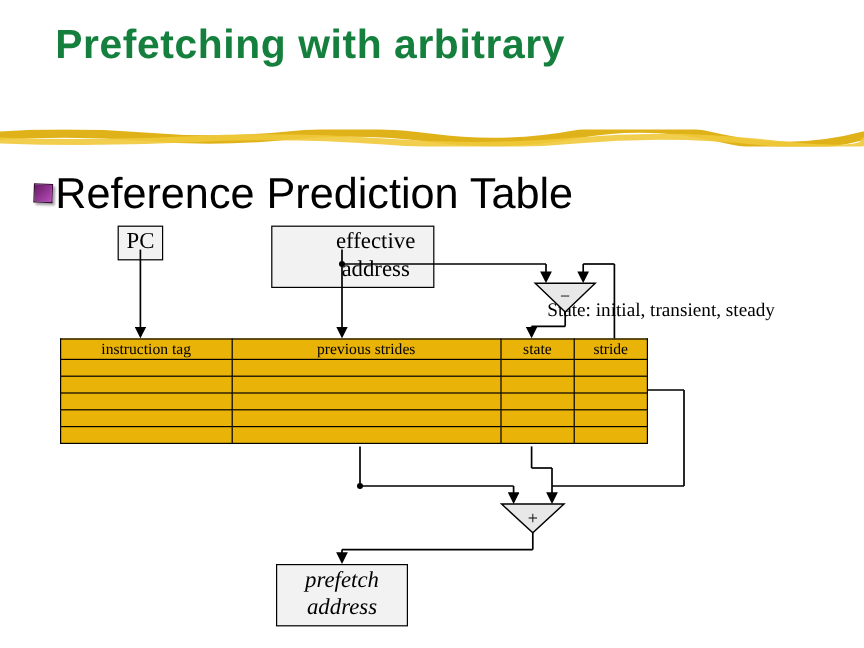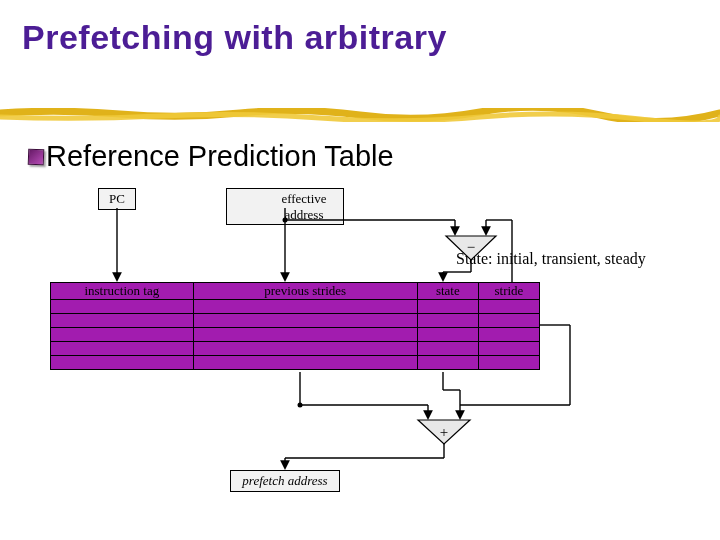--- a/index.html
+++ b/index.html
@@ -10,22 +10,23 @@
     font-family: "Comic Sans MS", "Segoe UI", sans-serif;
     position: relative;
     overflow: hidden;
   }
   .title {
     font-family: Arial, Helvetica, sans-serif;
     font-weight: 900;
     font-size: 34px;
     line-height: 1.15;
     padding: 18px 0 0 22px;
-    color: #4c1d95;
+    color: #15803d;
     letter-spacing: 0.5px;
+    margin-left: 24px;
   }
   .underline {
     position: absolute;
     left: 0;
     top: 108px;
     width: 720px;
     height: 10px;
   }
   .underline svg { display: block; }
   .bullet-row {
@@ -37,55 +38,55 @@
     gap: 2px;
   }
   .bullet-box {
     width: 16px; height: 16px;
     background: linear-gradient(135deg, #661a66, #b84db8);
     border: 1px solid #3a0a3a;
     box-shadow: 2px 2px 2px rgba(0,0,0,0.35);
     transform: rotate(2deg);
   }
   .bullet-text {
-    font-size: 29px;
+    font-size: 36px;
     font-family: "Comic Sans MS", cursive, sans-serif;
     color: #000;
   }
   .diagram {
     position: absolute;
     left: 50px;
     top: 180px;
     width: 620px;
     height: 320px;
   }
   .diagram svg { position: absolute; left: 0; top: 0; }
   .box {
     position: absolute;
     border: 1px solid #000;
     background: #f2f2f2;
     font-family: "Times New Roman", serif;
-    font-size: 13px;
+    font-size: 19px;
     text-align: center;
     padding: 2px 6px;
     line-height: 1.2;
   }
   .annot {
     position: absolute;
     font-family: "Times New Roman", serif;
     font-size: 16px;
     color: #000;
   }
   .table {
     position: absolute;
     border: 1px solid #000;
     border-collapse: collapse;
     font-family: "Times New Roman", serif;
     font-size: 13px;
-    background: #a21caf;
+    background: #eab308;
   }
   .table td {
     border: 1px solid #000;
     height: 14px;
     padding: 0 4px;
     text-align: center;
     vertical-align: middle;
   }
   .table tr:nth-child(2) td,
   .table tr:nth-child(3) td,
@@ -109,21 +110,21 @@
 
 <div class="bullet-row">
   <span class="bullet-box"></span>
   <span class="bullet-text">Reference Prediction Table</span>
 </div>
 
 <div class="diagram">
 
   <div class="box" style="left:48px; top:8px; width:38px;">PC</div>
 
-  <div class="box" style="left:176px; top:8px; width:118px;padding-left:44px;">effective address</div>
+  <div class="box" style="left:176px; top:8px; width:136px;padding-left:44px;">effective address</div>
 
   <div class="annot" style="left:406px; top:70px;">State: initial, transient, steady</div>
 
   <table class="table" style="left:0px; top:102px; width:490px;">
     <tbody>
         <tr>
       <td style="width:140px;">instruction tag</td>
       <td style="width:220px;">previous strides</td>
       <td style="width:60px;">state</td>
       <td style="width:60px;">stride</td>

